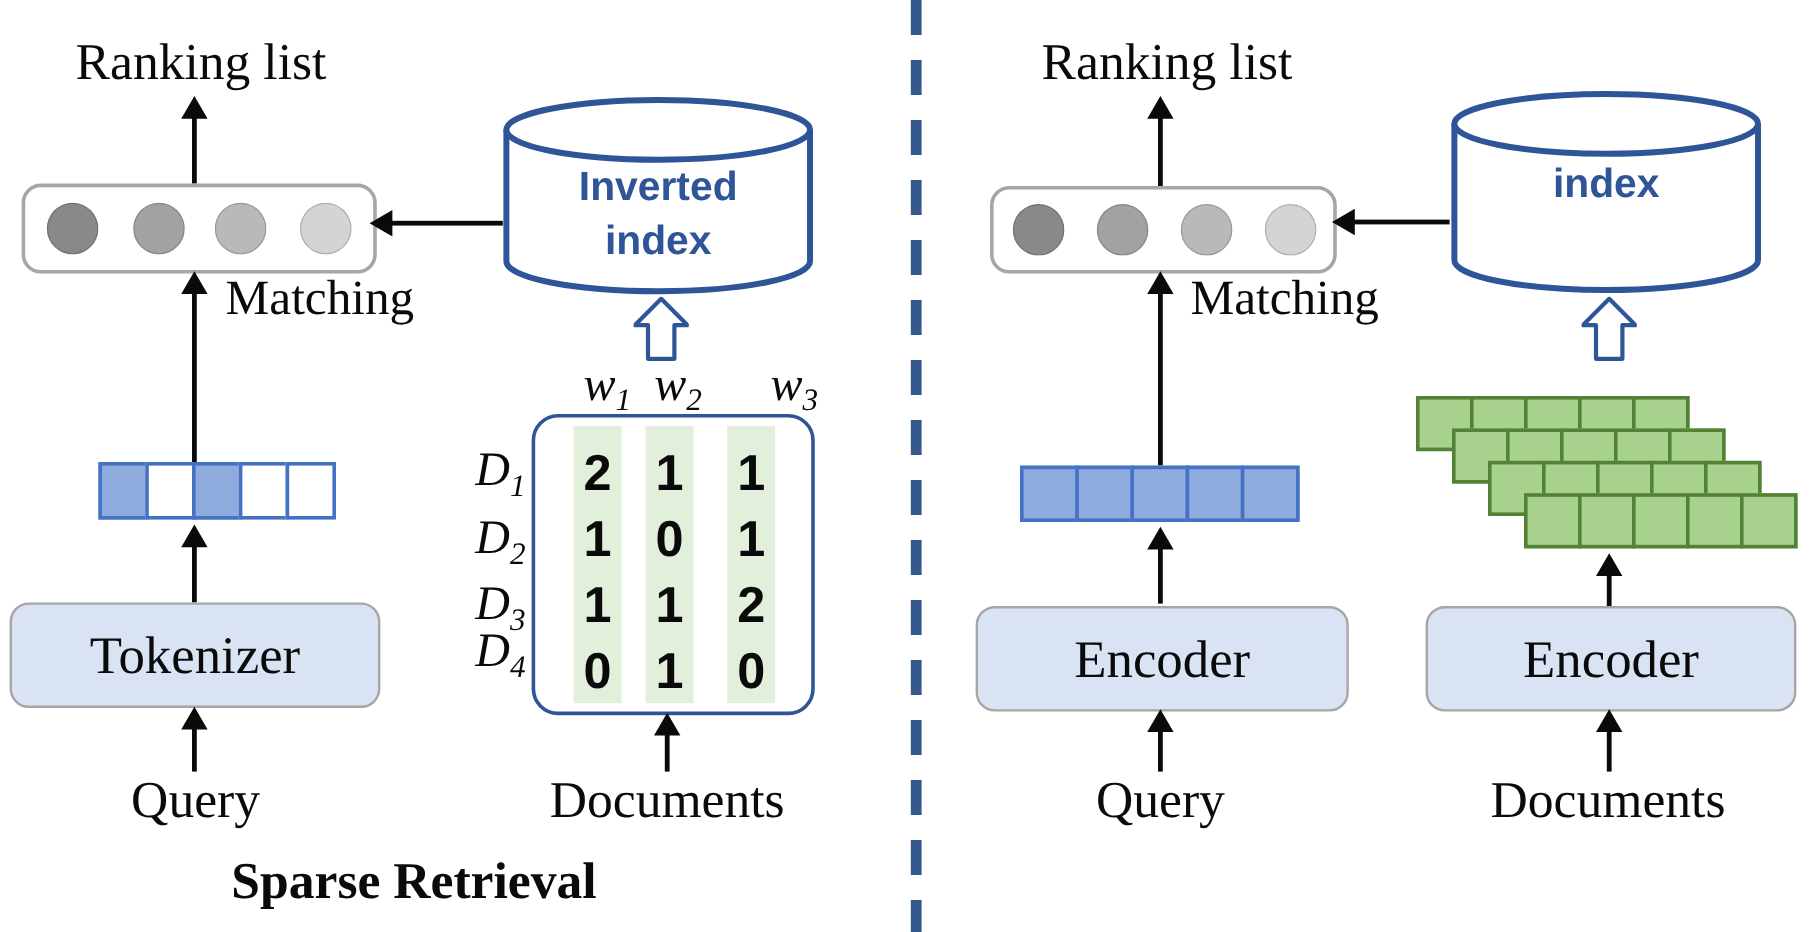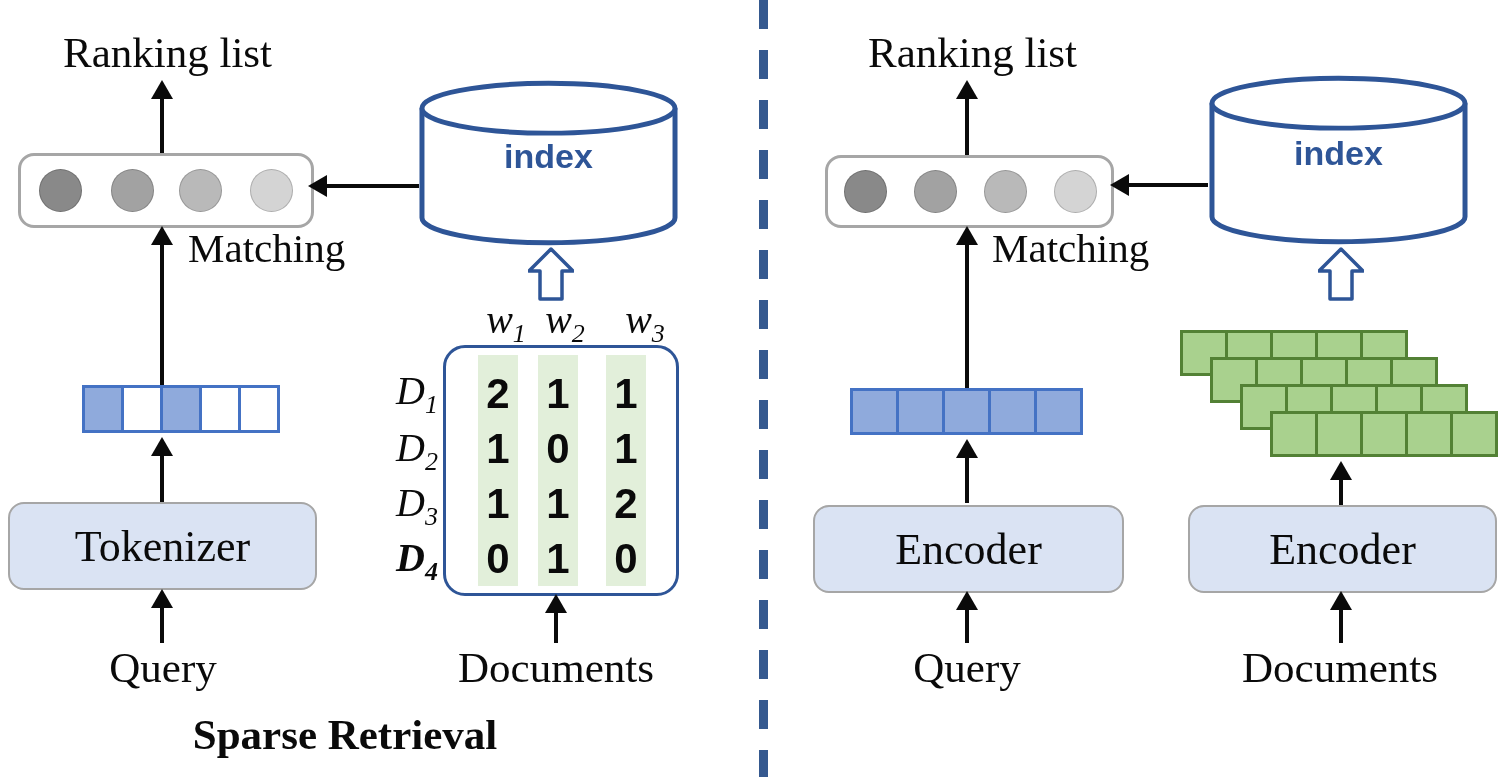--- a/index.html
+++ b/index.html
@@ -106,52 +106,53 @@
 
   <div class="label center" style="left:63px;top:643px;width:200px;">Query</div>
 
   <div class="abs" style="left:417px;top:80px;">
     <svg width="263" height="168" viewBox="0 0 264 168">
       <path d="M5,28 v110 a127,25 0 0 0 254,0 v-110" fill="#ffffff" style="stroke:var(--db-blue,#2e5597);" stroke-width="5" stroke-linejoin="round"></path>
       <ellipse cx="132" cy="28" rx="127" ry="25" fill="#ffffff" style="stroke:var(--db-blue,#2e5597);" stroke-width="5"></ellipse>
     </svg>
   </div>
   <div class="cyl-text" style="left:417px;top:134px;width:263px;">
+    <div>Inverted</div>
     <div>index</div>
   </div>
 
   <div class="head-left" style="left:308px;top:175px;"></div>
   <div class="hline" style="left:325px;top:184px;width:94px;"></div>
 
   <div class="abs" style="left:528px;top:247px;">
     <svg width="46" height="54" viewBox="0 0 46 54">
       <polygon points="23,2 45,24 34,24 34,52 12,52 12,24 1,24" fill="#ffffff" style="stroke:var(--db-blue,#2e5597);" stroke-width="3.5" stroke-linejoin="round"></polygon>
     </svg>
   </div>
 
   <div class="mx-head" style="left:478px;top:296px;">
     <span>w</span><sub>1</sub>
   </div>
   <div class="mx-head" style="left:537px;top:296px;">
     <span>w</span><sub>2</sub>
   </div>
-  <div class="mx-head" style="left:617px;top:296px;">
+  <div class="mx-head" style="left:634px;top:296px;">
     <span>w</span><sub>3</sub>
   </div>
 
   <div class="dlabel" style="left:380px;top:363px;">
     <span>D</span><sub>1</sub>
   </div>
   <div class="dlabel" style="left:380px;top:420px;">
     <span>D</span><sub>2</sub>
   </div>
   <div class="dlabel" style="left:380px;top:475px;">
     <span>D</span><sub>3</sub>
   </div>
-  <div class="dlabel" style="left:380px;top:530px;font-weight:bold;">
+  <div class="dlabel" style="left:380px;top:514px;">
     <span>D</span><sub>4</sub>
   </div>
 
   <div class="mxbox" style="left:443px;top:345px;width:230px;height:245px;">
     <div class="band" style="left:32px;"></div>
     <div class="band" style="left:92px;"></div>
     <div class="band" style="left:160px;"></div>
 
     <div class="mx-num" style="left:32px;top:18px;">2</div>
     <div class="mx-num" style="left:92px;top:18px;">1</div>

